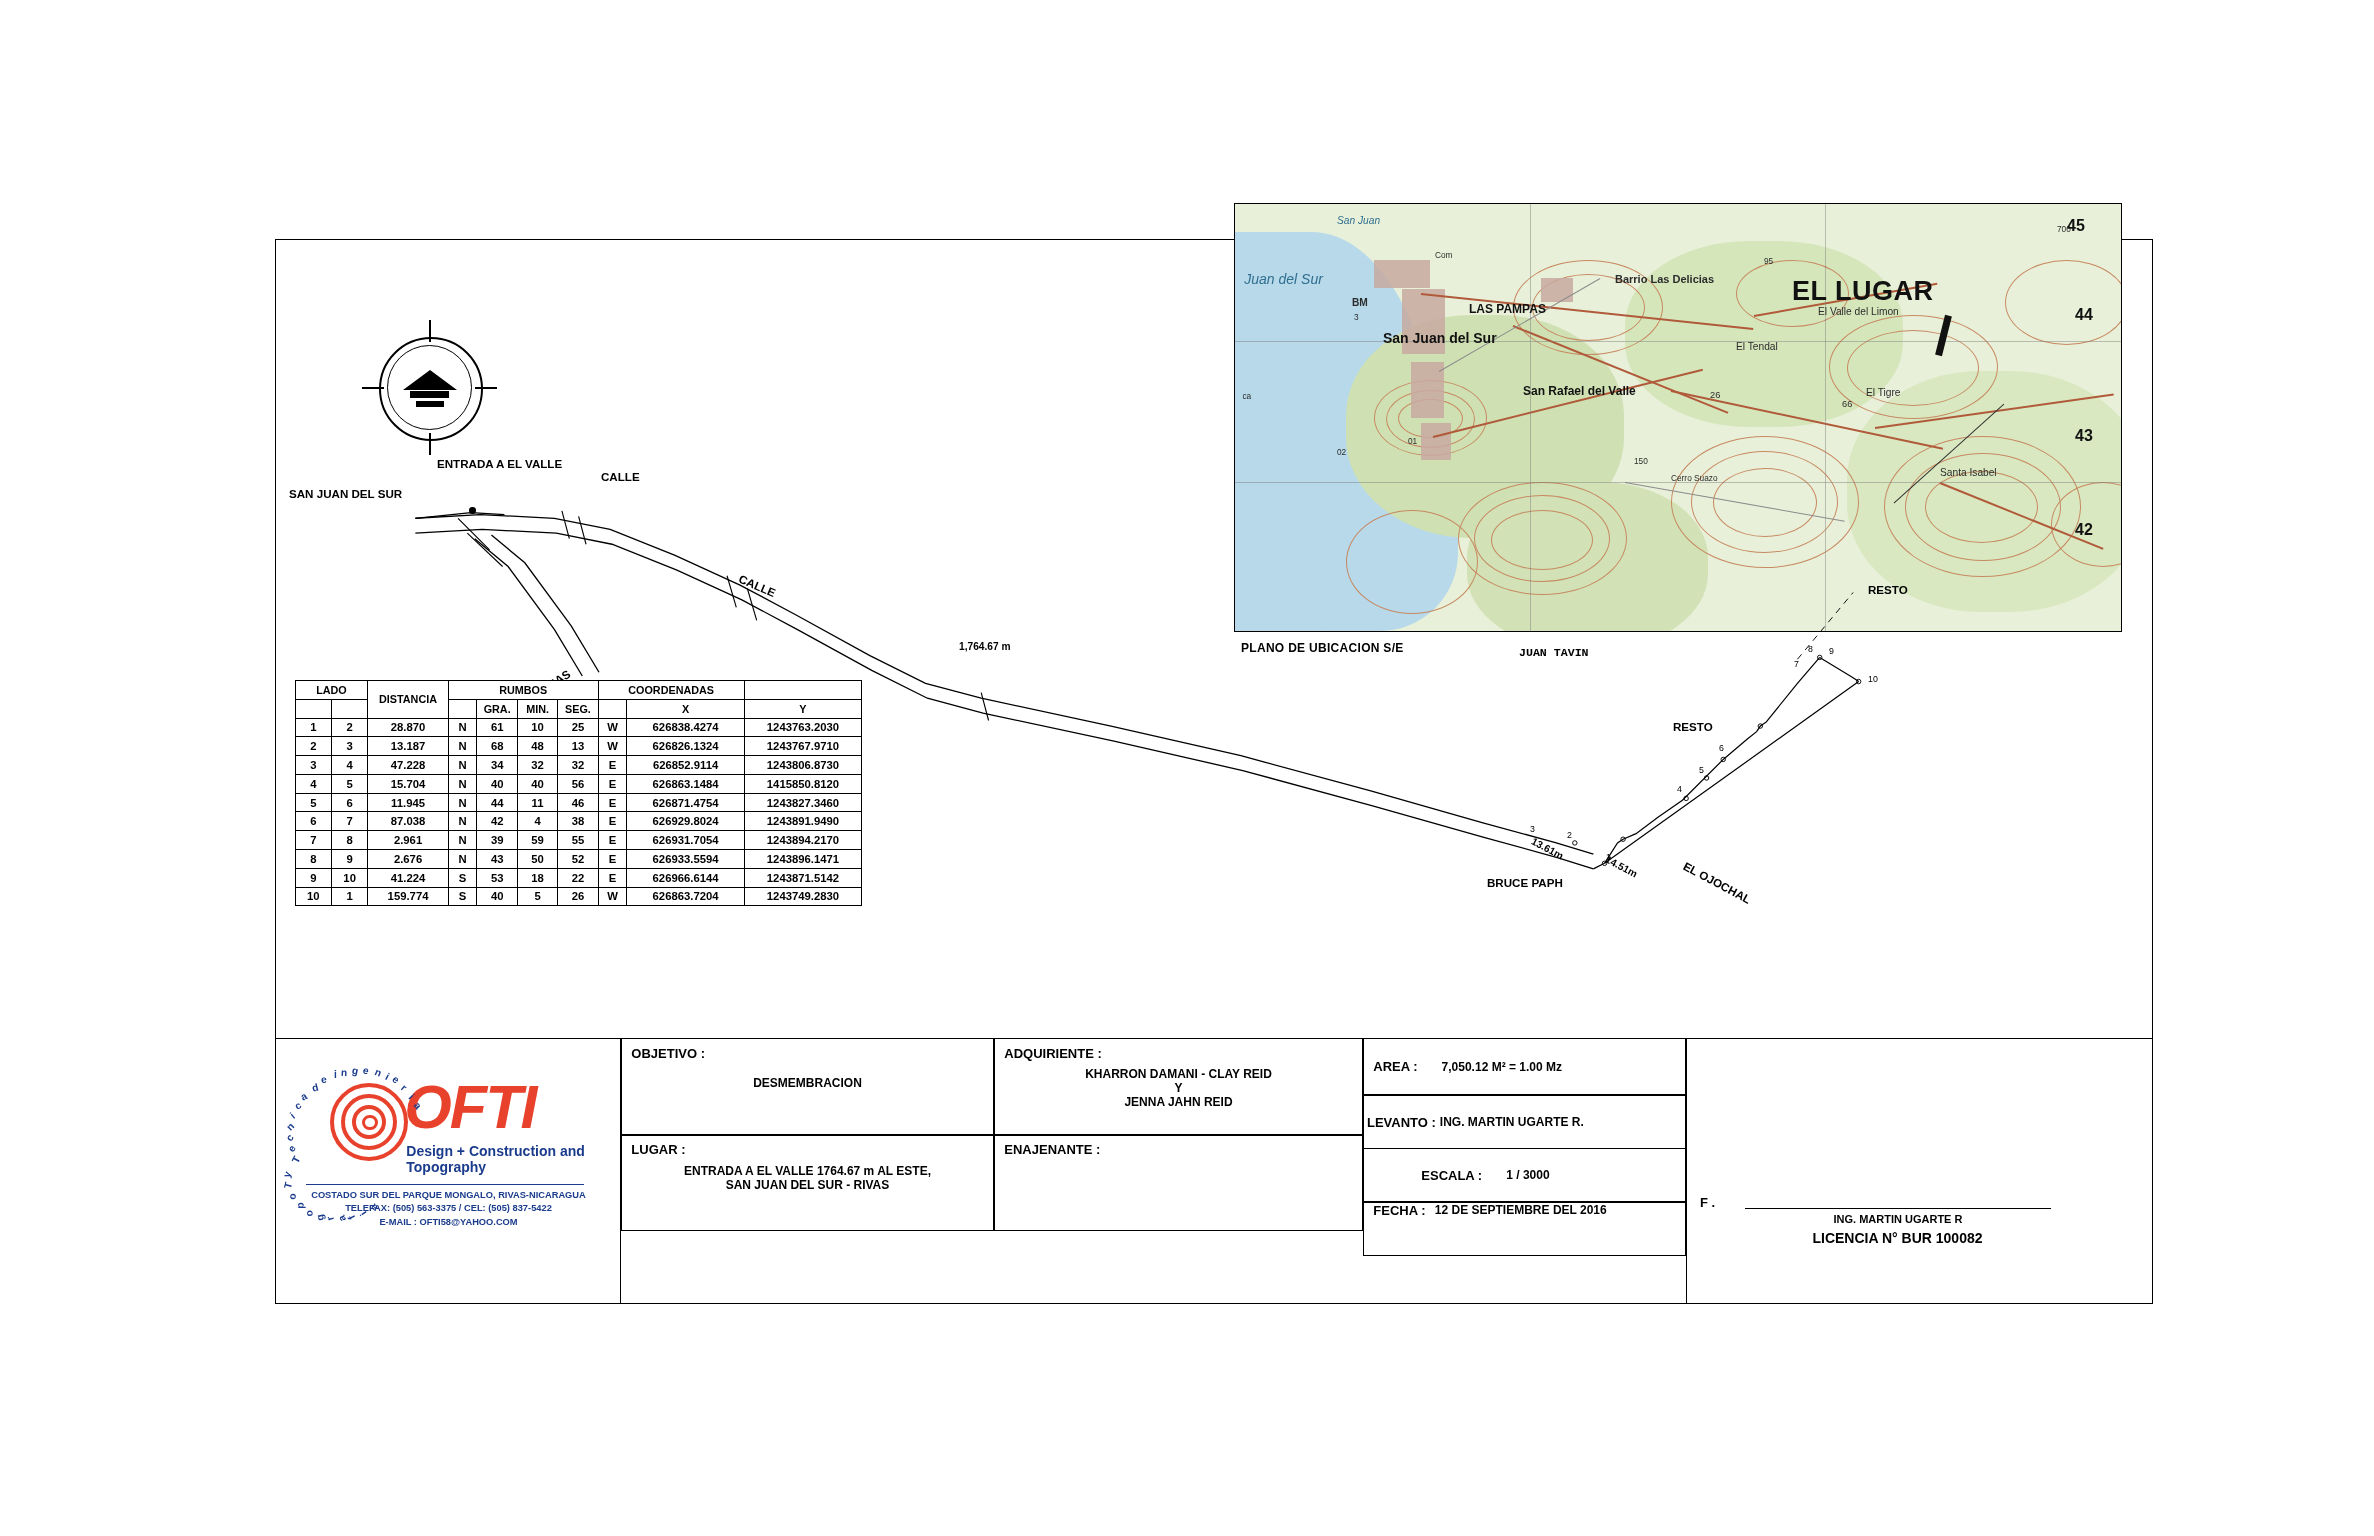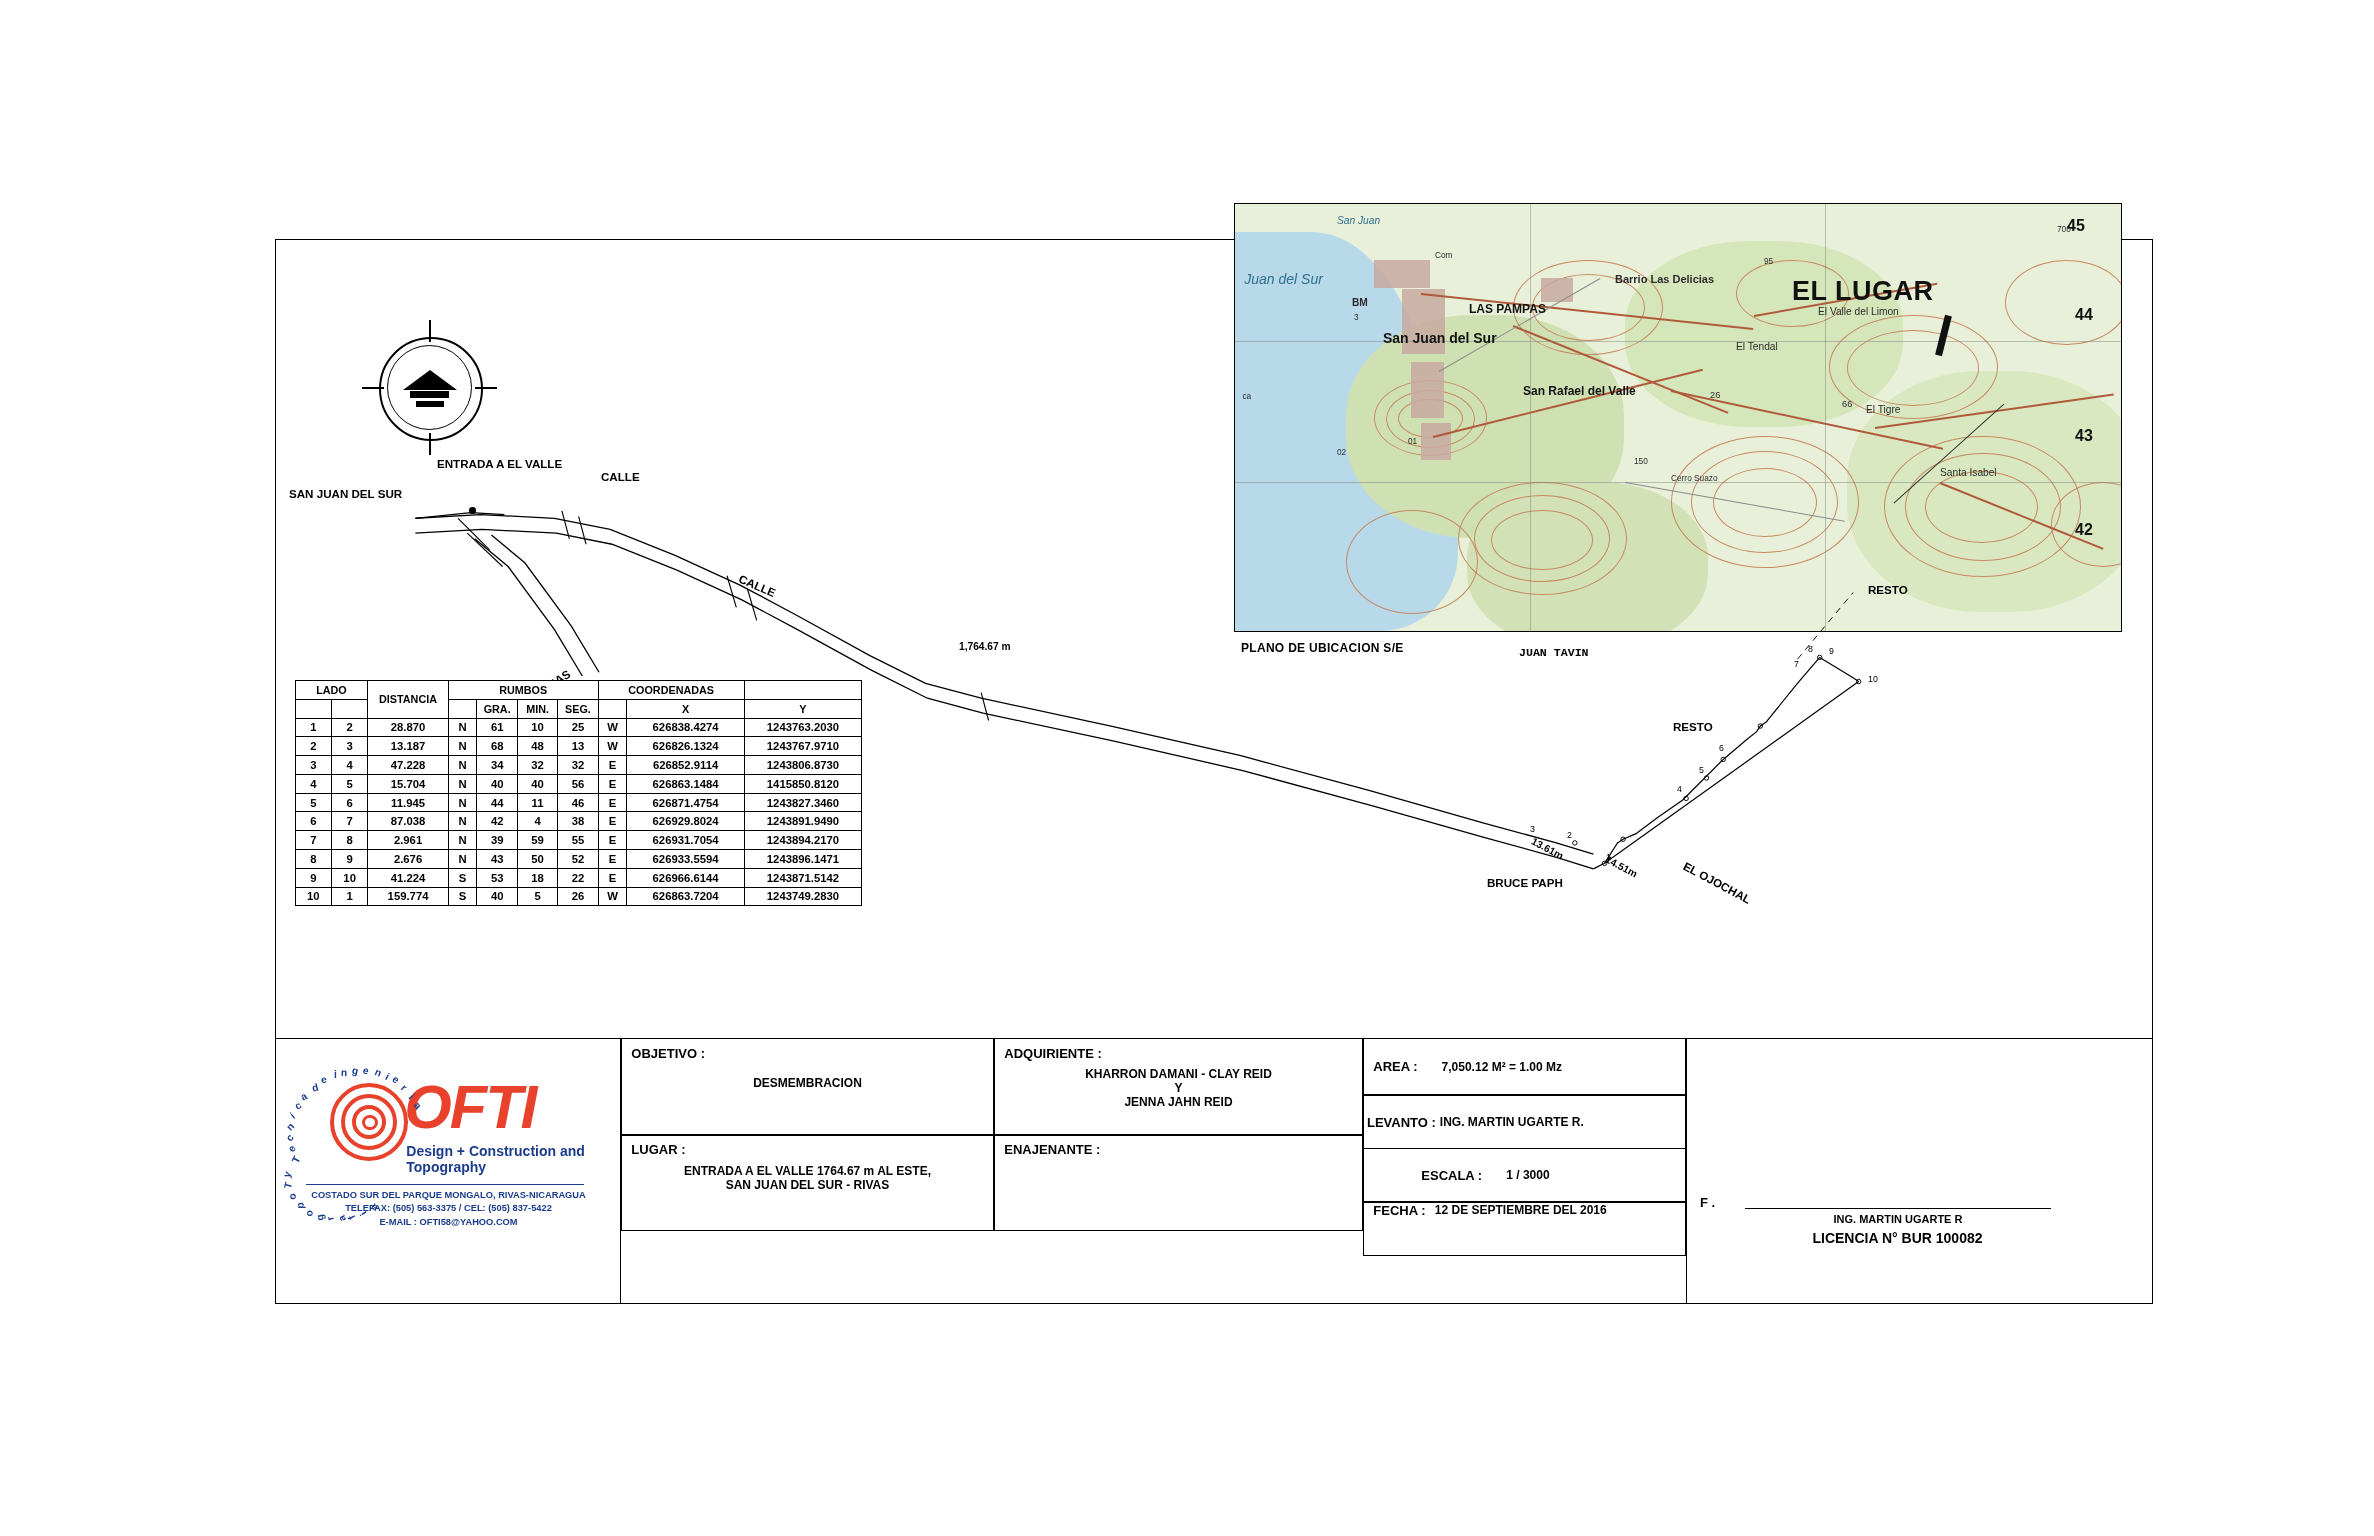--- a/index.html
+++ b/index.html
@@ -155,21 +155,21 @@
     <div class="parcel" style="left:640px;top:249px;width:148px;height:1.3px;transform:rotate(-42deg);background:#333;"></div>
 
     <div class="big" style="left:557px;top:72px;">EL LUGAR</div>
     <div class="mid" style="left:148px;top:126px;">San Juan del Sur</div>
     <div class="mid" style="left:234px;top:98px;font-size:12px;">LAS PAMPAS</div>
     <div class="lbl lbl-b" style="left:380px;top:69px;font-size:11px;">Barrio Las Delicias</div>
     <div class="lbl" style="left:583px;top:102px;">El Valle del Limon</div>
     <div class="lbl" style="left:501px;top:137px;">El Tendal</div>
     <div class="mid" style="left:288px;top:180px;font-size:12px;">San Rafael del Valle</div>
     <div class="lbl" style="left:705px;top:263px;">Santa Isabel</div>
-    <div class="lbl" style="left:631px;top:200px;">El Tigre</div>
+    <div class="lbl" style="left:631px;top:183px;">El Tigre</div>
     <div class="lbl" style="left:436px;top:269px;font-size:8.3px;">Cerro Suazo</div>
     <div class="lbl" style="left:9.3px;top:67px;font-style:italic;color:#2f6f8f;font-size:14px;">Juan del Sur</div>
     <div class="lbl" style="left:102px;top:11px;font-style:italic;color:#2f6f8f;">San Juan</div>
     <div class="lbl lbl-b" style="left:117px;top:93px;">BM</div>
     <div class="lbl" style="left:200px;top:46px;font-size:8.3px;">Com</div>
     <div class="lbl" style="left:7.4px;top:187px;font-size:8.3px;">ca</div>
     <div class="lbl" style="left:529px;top:52px;font-size:8.3px;">95</div>
     <div class="lbl" style="left:475px;top:186px;font-size:9.3px;">26</div>
     <div class="lbl" style="left:607px;top:195px;font-size:9.3px;">66</div>
     <div class="lbl" style="left:399px;top:252px;font-size:8.3px;">150</div>

